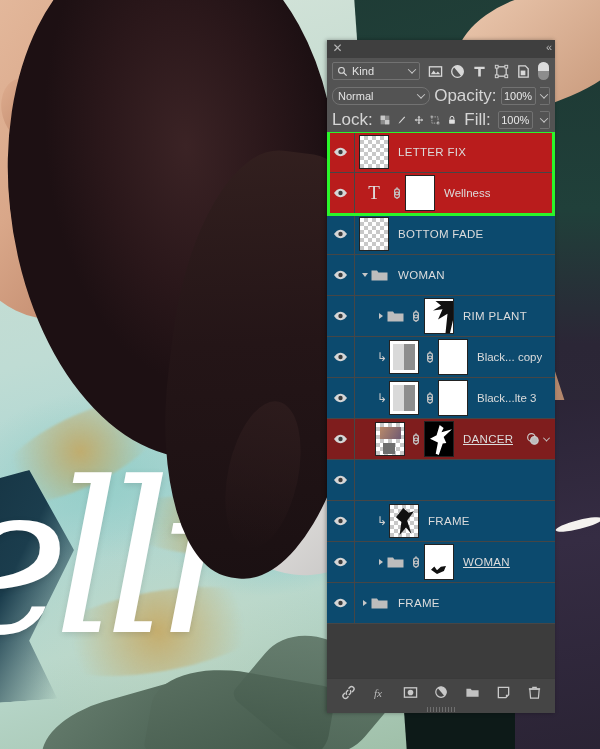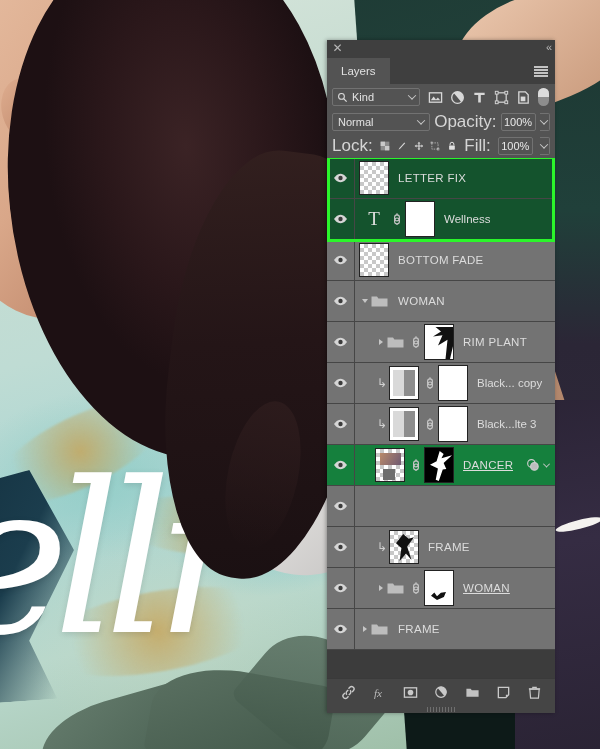--- a/index.html
+++ b/index.html
@@ -176,21 +176,21 @@
     content:""; position:absolute; left:0; top:0; width:11px; height:9px;
     border-radius:6px 6px 0 0; background:#dcdcdc;
   }
 
   .blend-row {
     height:24px; display:flex; align-items:center; padding:0 5px; gap:4px;
     background:#535353; flex:0 0 auto;
   }
   .blend-select {
     width:130px; height:18px; background:#535353; border:1px solid #727272;
-    border-radius:2px; display:flex; align-items:center; padding:0 5px;
+    border-radius:8px; display:flex; align-items:center; padding:0 5px;
     font-size:11px; color:#e2e2e2; cursor:pointer;
   }
   .blend-select .cap { flex:1; }
   .lbl { font-size:17px; color:#d5d5d5; white-space:nowrap; }
   .numbox {
     height:18px; background:#535353; border:1px solid #727272; border-radius:2px;
     padding:0 4px; display:flex; align-items:center; font-size:11px; color:#e8e8e8;
     min-width:35px; justify-content:center; cursor:text;
   }
   .mini-chev {
@@ -209,24 +209,24 @@
   .lockicon { width:14px; height:14px; cursor:pointer; }
 
   
   .layer-list { flex:1 1 auto; background:#3c3c3c; overflow:hidden; position:relative; }
   .sel-box {
     position:absolute; left:0; top:0; width:228px; height:84px;
     border:3px solid #2bf52b; pointer-events:none; z-index:5;
   }
   .row {
     height:41px; display:flex; align-items:center;
-    background:#737373; border-bottom:1px solid #464646; position:relative;
-  }
-  .row.selected { background:#14532d; }
-  .row.active { background:#15803d;justify-content:flex-end; }
+    background:#0c4a6e; border-bottom:1px solid #464646; position:relative;
+  }
+  .row.selected { background:#b91c1c; }
+  .row.active { background:#7f1d1d;justify-content:flex-end; }
   .eyecell {
     width:28px; height:100%; display:flex; align-items:center; justify-content:center;
     border-right:1px solid #464646; cursor:pointer; flex:0 0 28px;
   }
   .eye-ic { width:15px; height:10px; }
   .rowbody { flex:1; display:flex; align-items:center; height:100%; padding-left:4px; overflow:hidden; }
   .indent { flex:0 0 auto; }
   .disc {
     width:12px; height:100%; display:flex; align-items:center; justify-content:center;
     cursor:pointer; flex:0 0 12px;
@@ -307,31 +307,20 @@
   <div class="white-streak"></div>
 </div>
 
 <div id="panel">
 
   <div class="panel-topbar">
     <div class="close-x">✕</div>
     <div class="collapse-arrows">«</div>
   </div>
 
-  <div class="tabbar">
-    <div class="tab">
-      <span>Layers</span>
-    </div>
-    <div class="hamburger">
-      <i></i>
-        <i></i>
-        <i></i>
-        <i></i>
-    </div>
-  </div>
 
   <div class="filter-row">
     <div class="kind-select">
       <svg class="ficon" style="width:11px;height:11px" viewBox="0 0 16 16">
         <circle cx="6.5" cy="6.5" r="4.2" fill="none" stroke="#ddd" stroke-width="1.5"></circle>
         <line x1="9.6" y1="9.6" x2="14" y2="14" stroke="#ddd" stroke-width="1.8"></line>
       </svg>
       <span class="cap">Kind</span>
       <span class="chev"></span>
     </div>

